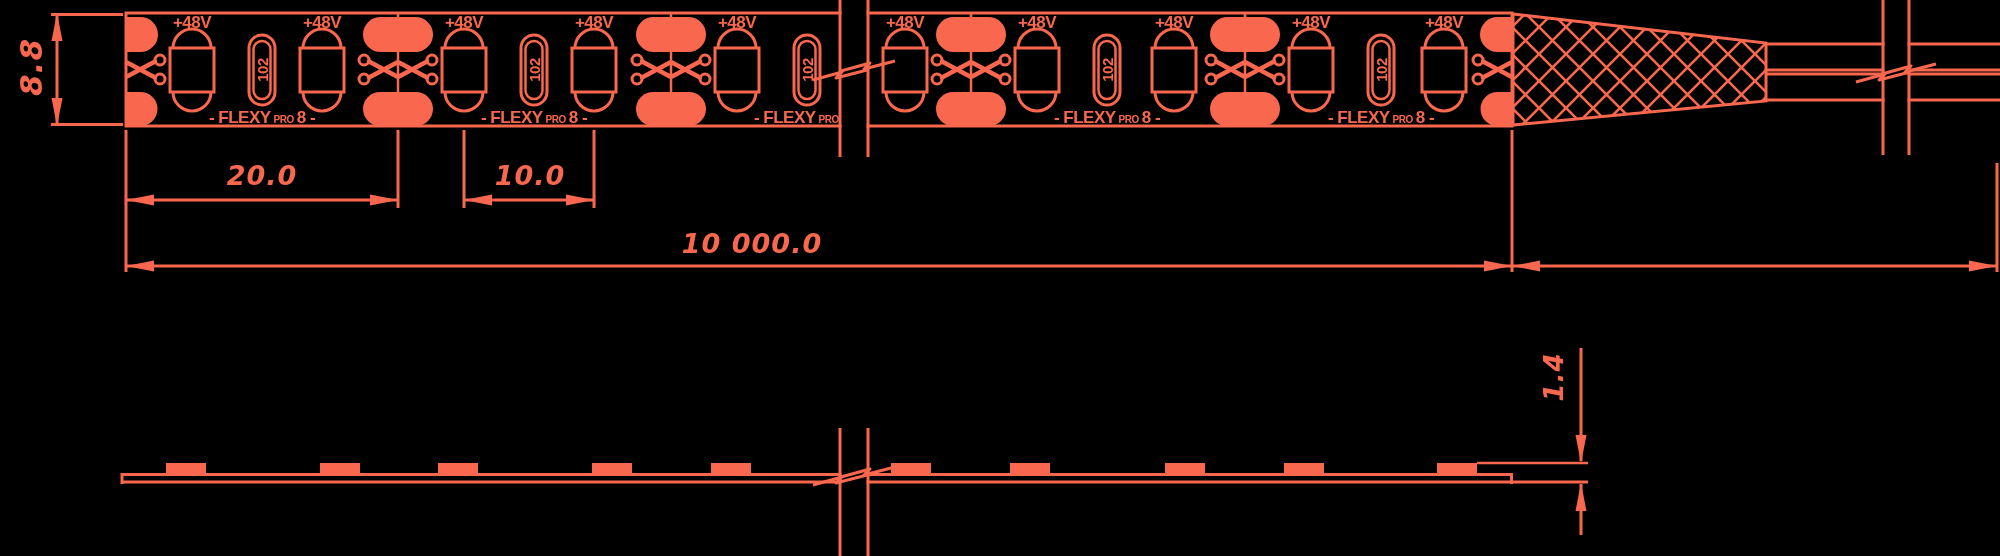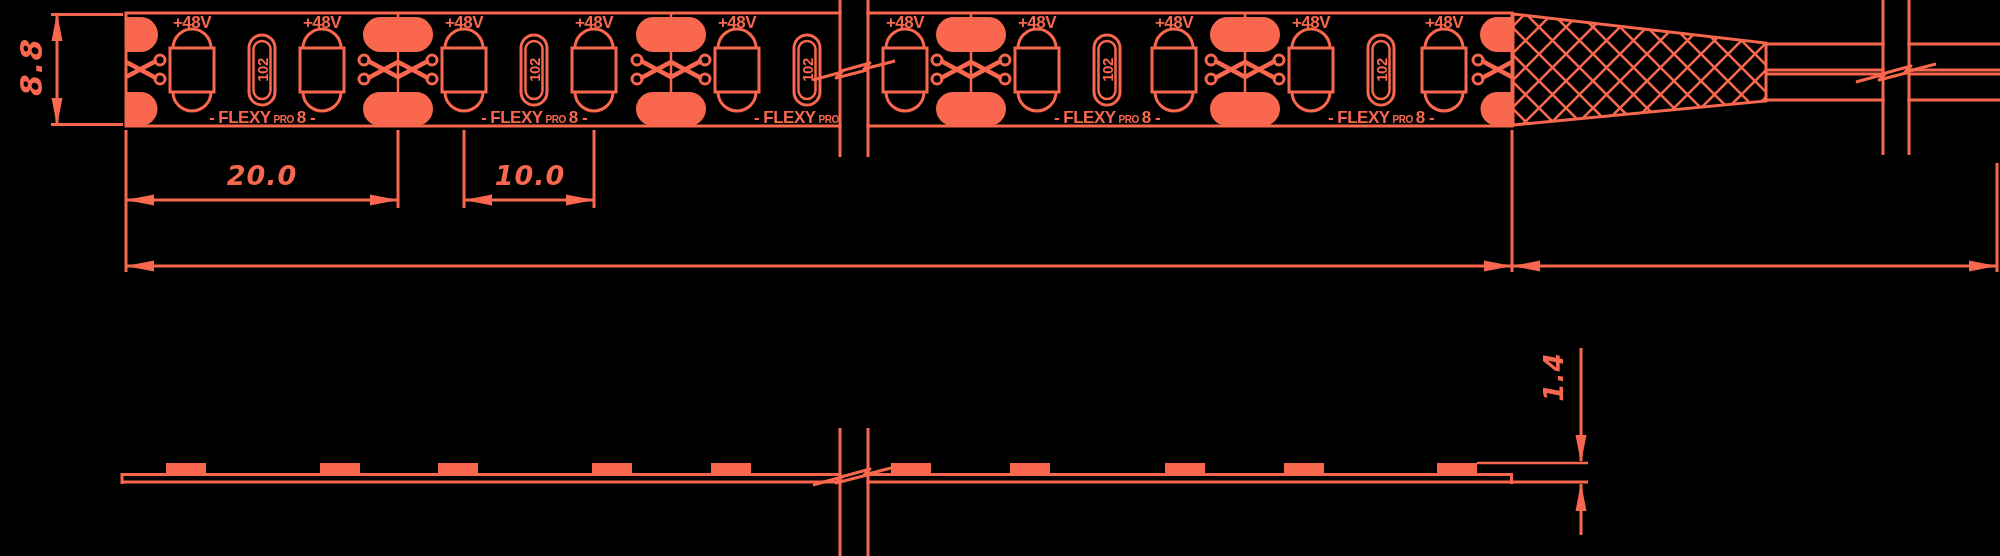--- a/index.html
+++ b/index.html
@@ -23,20 +23,21 @@
   .brand .sub{font-size:10px;margin:0 3px;}
 </style>
 </head>
 <body>
 
 <div id="stage">
   <div id="text-layer">
     <div class="txt v dim-md" style="left:31px;top:67px">8.8</div>
     <div class="txt dim-lg" style="left:262px;top:175px">20.0</div>
     <div class="txt dim-lg" style="left:530px;top:175px">10.0</div>
+    <div class="txt dim-lg" style="left:752px;top:243px">10 000.0</div>
     <div class="txt v dim-sm" style="left:1554px;top:377px">1.4</div>
   <div class="txt lbl" style="left: 192px; top: 23px;">+48V</div>
       <div class="txt lbl" style="left: 322px; top: 23px;">+48V</div>
       <div class="txt lbl" style="left: 464px; top: 23px;">+48V</div>
       <div class="txt lbl" style="left: 594px; top: 23px;">+48V</div>
       <div class="txt lbl" style="left: 737px; top: 23px;">+48V</div>
       <div class="txt lbl" style="left: 905px; top: 23px;">+48V</div>
       <div class="txt lbl" style="left: 1037px; top: 23px;">+48V</div>
       <div class="txt lbl" style="left: 1174px; top: 23px;">+48V</div>
       <div class="txt lbl" style="left: 1311px; top: 23px;">+48V</div>

